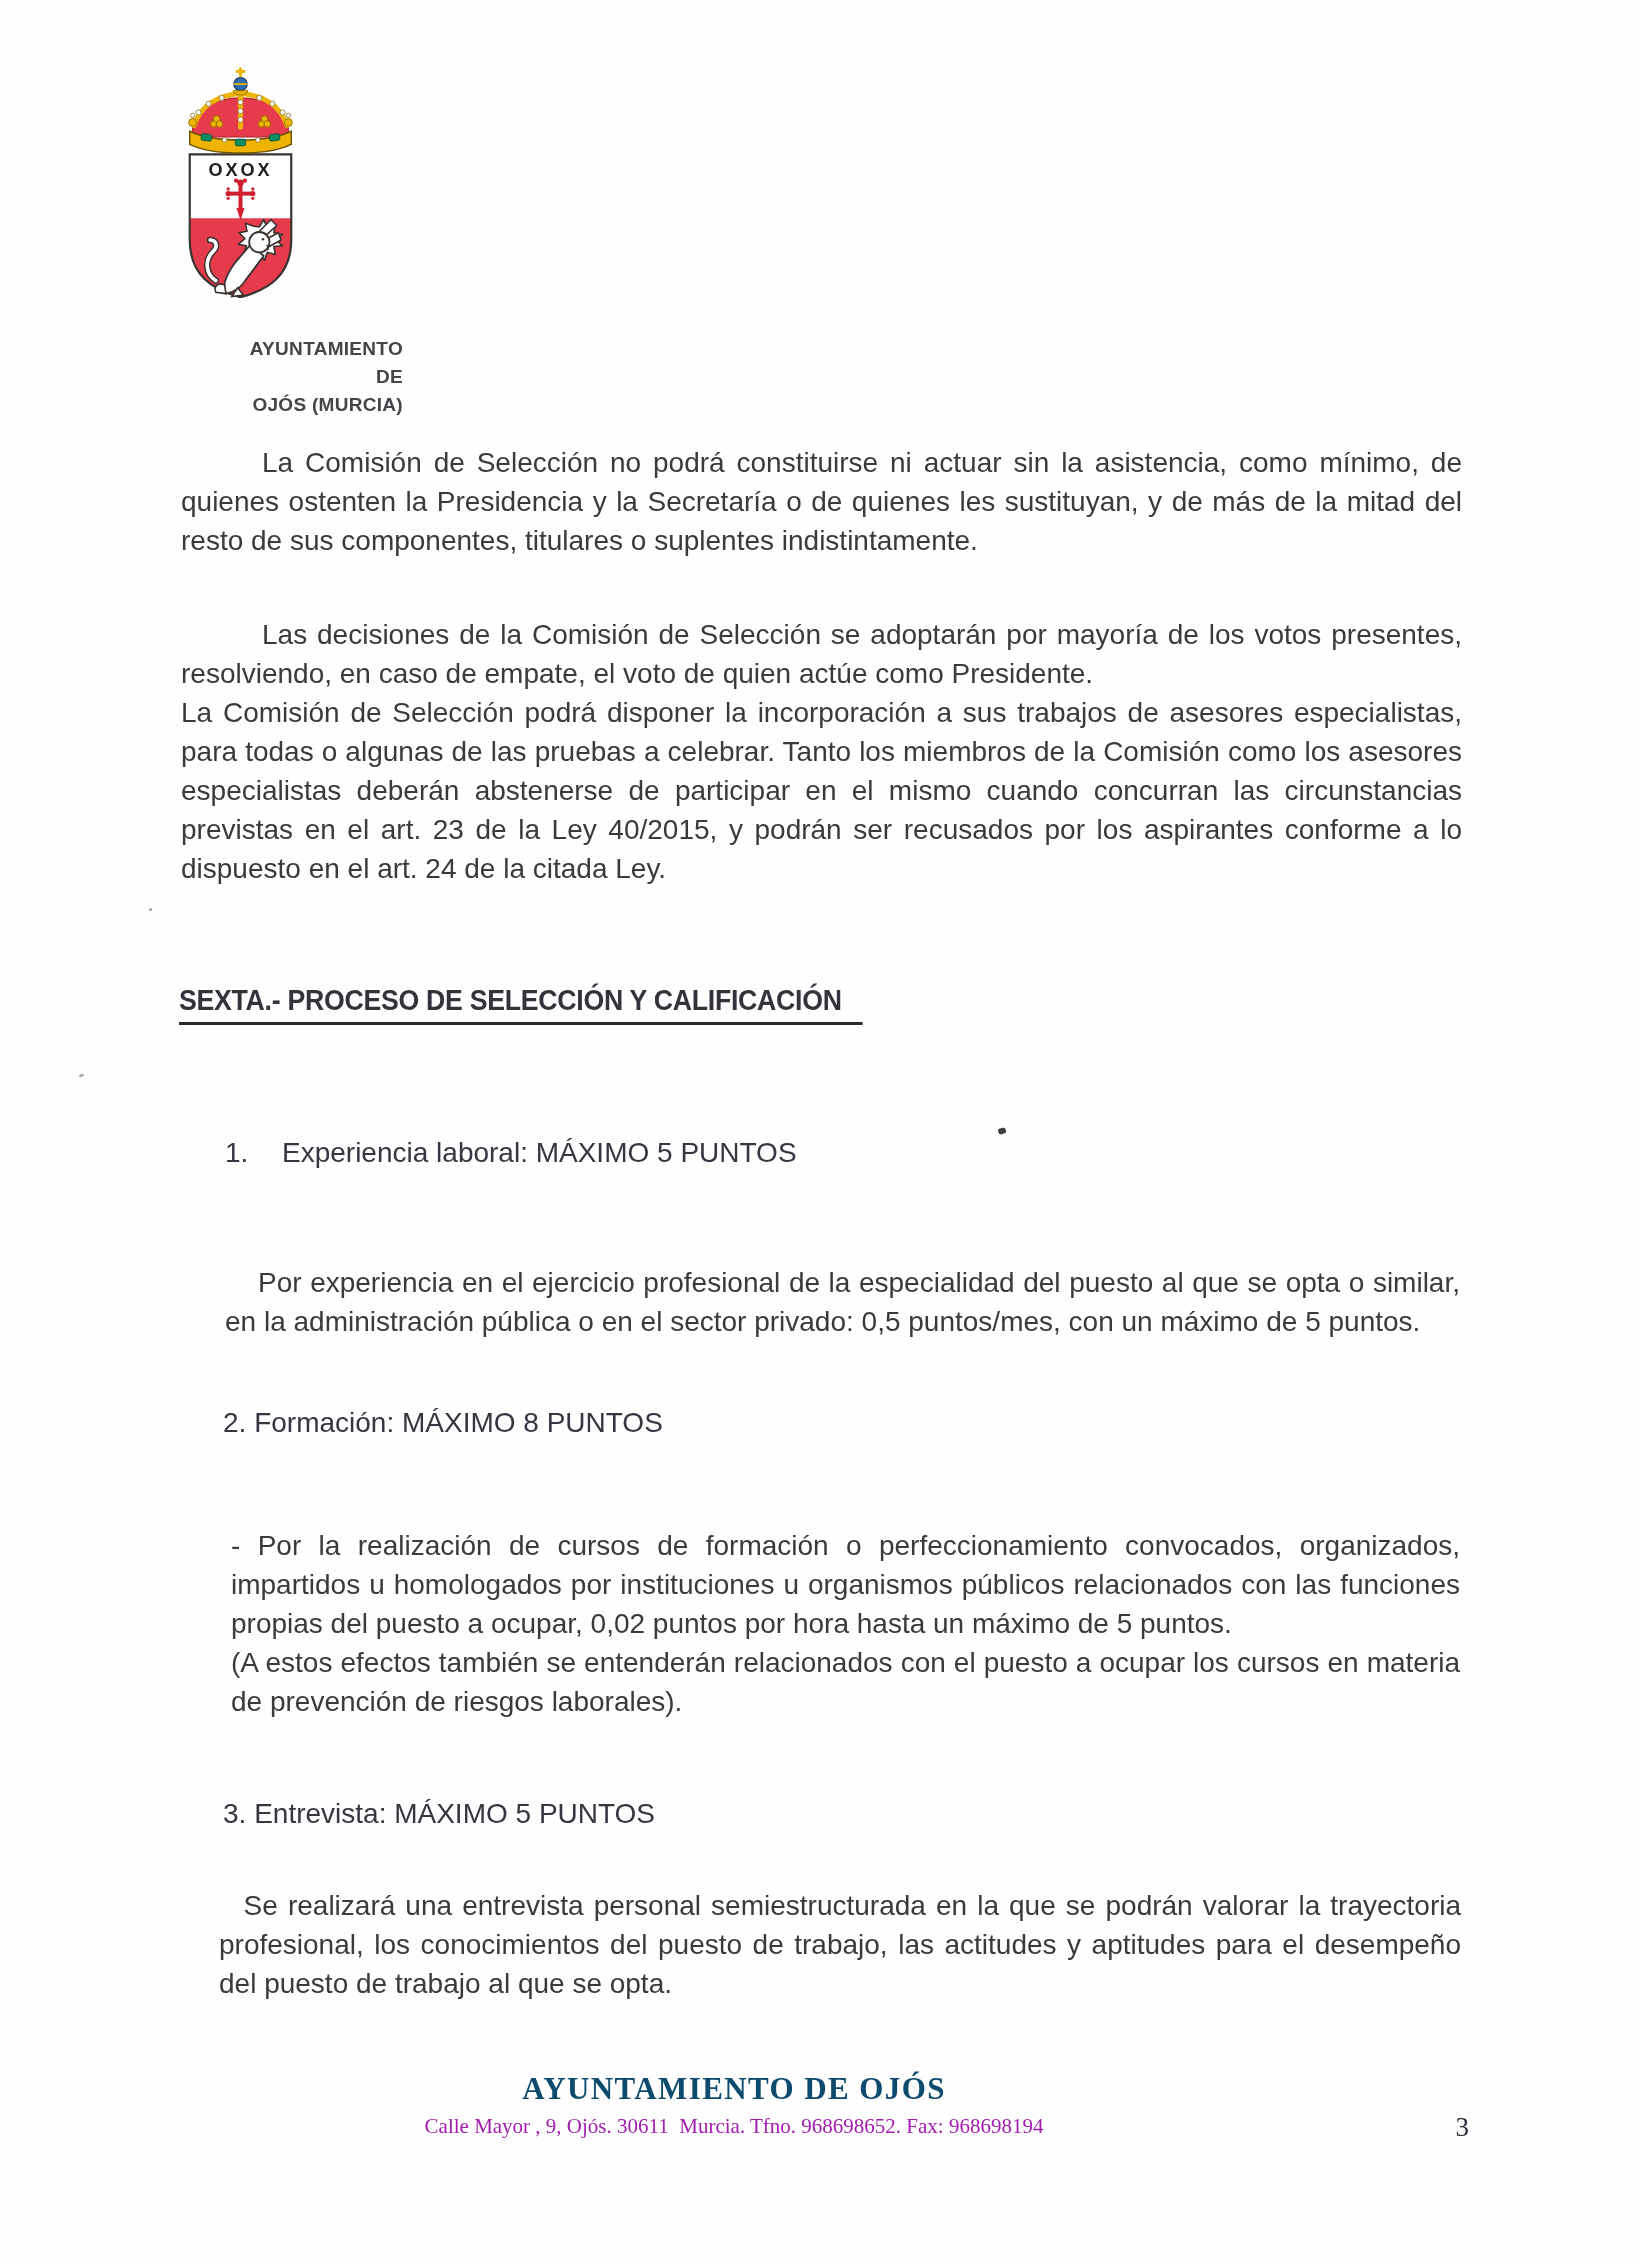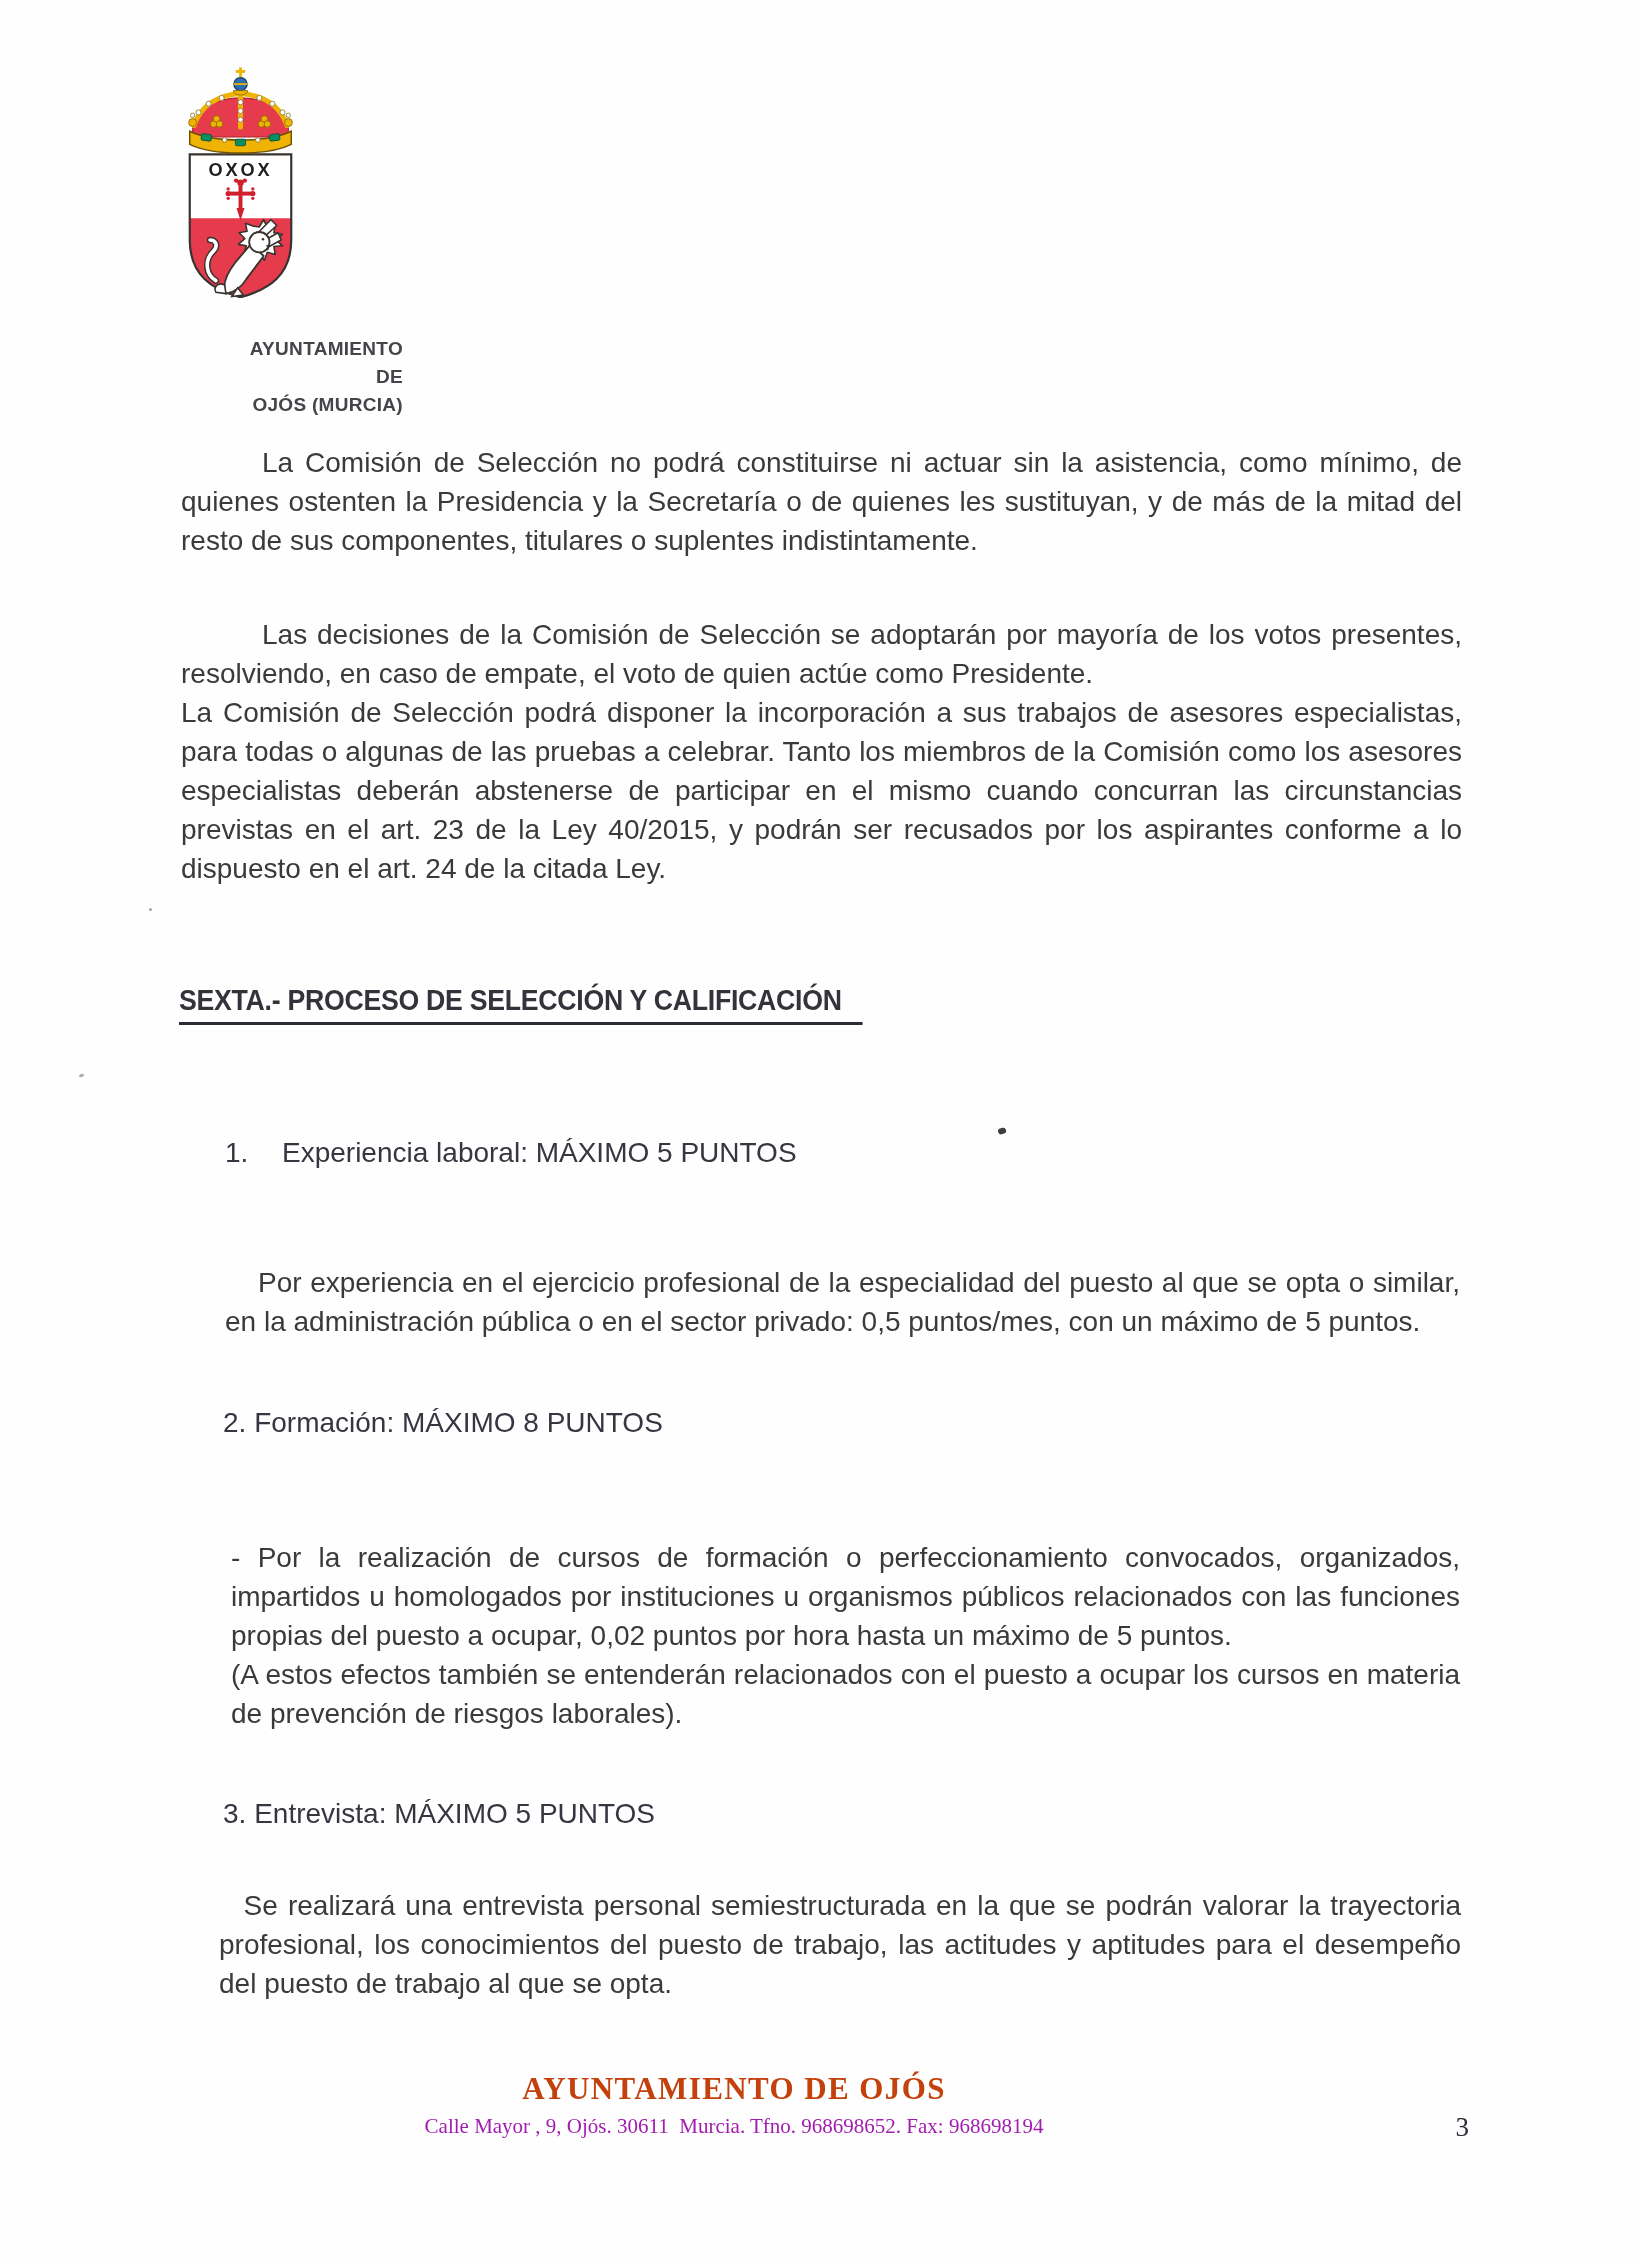--- a/index.html
+++ b/index.html
@@ -42,21 +42,21 @@
   .item{
     position:absolute;
     font-size:28px;font-weight:normal;color:#363640;
     white-space:nowrap;
   }
   .item .num{display:inline-block;width:57px;}
   
   .footer-title{
     position:absolute;left:734px;top:2071px;transform:translateX(-50%);
     font-family:"Liberation Serif", serif;font-weight:bold;
-    font-size:31px;letter-spacing:1.4px;color:#c2410c;white-space:nowrap;
+    font-size:31px;letter-spacing:1.4px;color:#0c4a6e;white-space:nowrap;
   }
   .footer-address{
     position:absolute;left:734px;top:2114px;transform:translateX(-50%);
     font-family:"Liberation Serif", serif;
     font-size:21px;color:#a21caf;white-space:pre;
   }
   .page-number{
     position:absolute;left:1421px;top:2112px;width:48px;text-align:right;
     font-family:"Liberation Serif", serif;font-size:27px;color:#2d2d38;
   }
@@ -180,21 +180,21 @@
   <div class="heading">SEXTA.- PROCESO DE SELECCIÓN Y CALIFICACIÓN</div>
 
   <div class="item" style="left:225px;top:1137px;">
     <span class="num">1.</span><span>Experiencia laboral: MÁXIMO 5 PUNTOS</span>
   </div>
 
   <p class="para" style="left:225px;top:1263px;width:1235px;text-indent:33px;">Por experiencia en el ejercicio profesional de la especialidad del puesto al que se opta o similar, en la administración pública o en el sector privado: 0,5 puntos/mes, con un máximo de 5 puntos.</p>
 
   <div class="item" style="left:223px;top:1407px;">2. Formación: MÁXIMO 8 PUNTOS</div>
 
-  <div class="block para" style="left:231px;top:1526px;width:1229px;margin-top:12px;">
+  <div class="block para" style="left:231px;top:1526px;width:1229px;">
     <p>- Por la realización de cursos de formación o perfeccionamiento convocados, organizados, impartidos u homologados por instituciones u organismos públicos relacionados con las funciones propias del puesto a ocupar, 0,02 puntos por hora hasta un máximo de 5 puntos.</p>
     <p>(A estos efectos también se entenderán relacionados con el puesto a ocupar los cursos en materia de prevención de riesgos laborales).</p>
   </div>
 
   <div class="item" style="left:223px;top:1798px;">3. Entrevista: MÁXIMO 5 PUNTOS</div>
 
   <p class="para" style="left:219px;top:1871px;width:1242px;text-indent:24.6px;margin-top:15px;">Se realizará una entrevista personal semiestructurada en la que se podrán valorar la trayectoria profesional, los conocimientos del puesto de trabajo, las actitudes y aptitudes para el desempeño del puesto de trabajo al que se opta.</p>
 
   <div class="footer-title">AYUNTAMIENTO DE OJÓS</div>
   <div class="footer-address">Calle Mayor , 9, Ojós. 30611  Murcia. Tfno. 968698652. Fax: 968698194</div>

